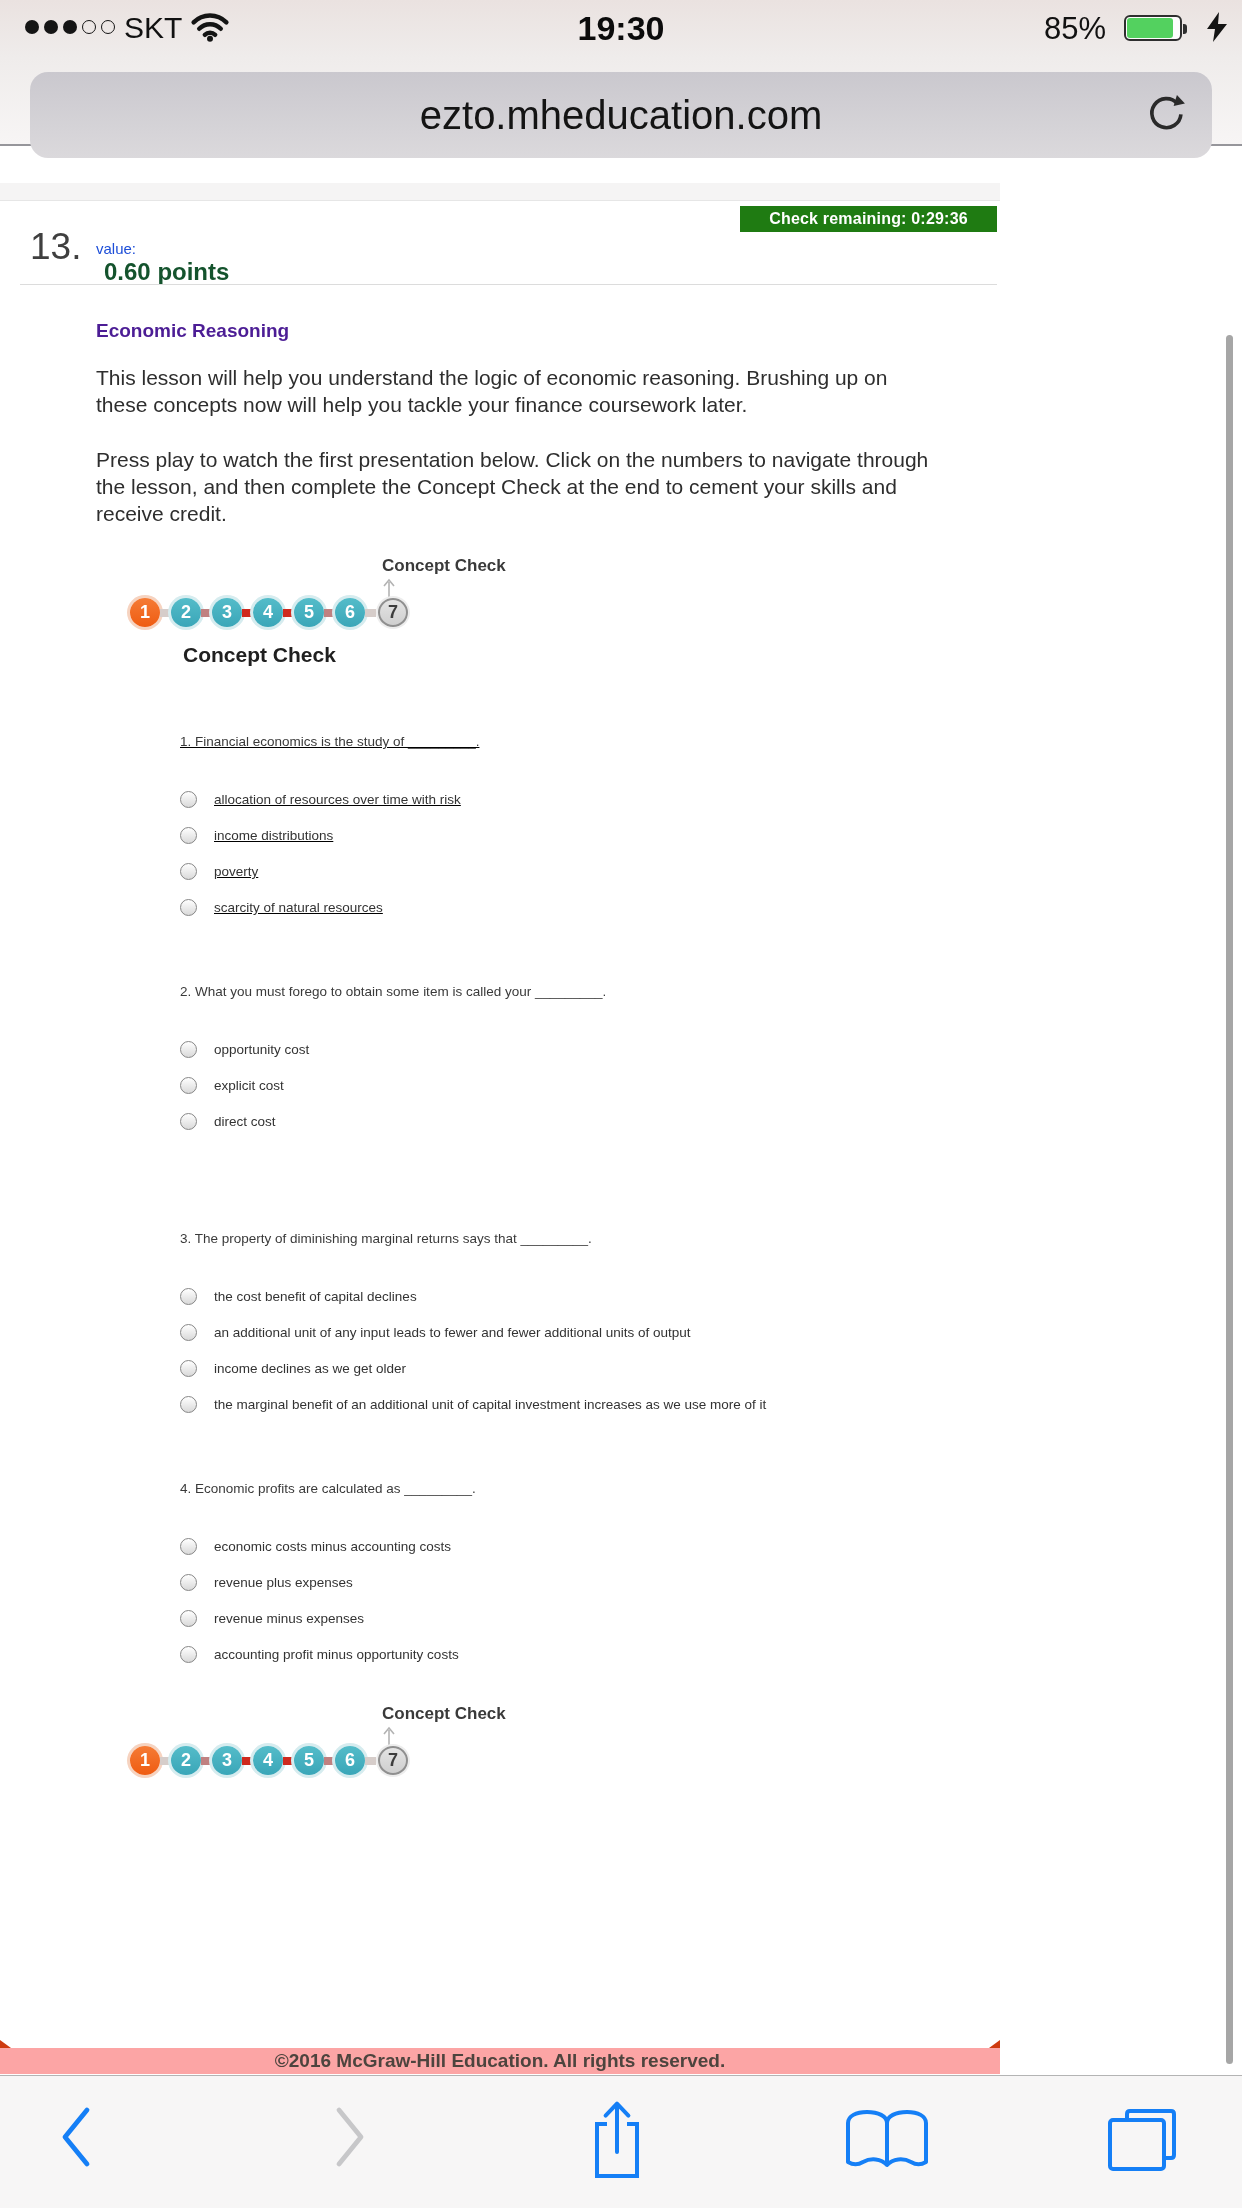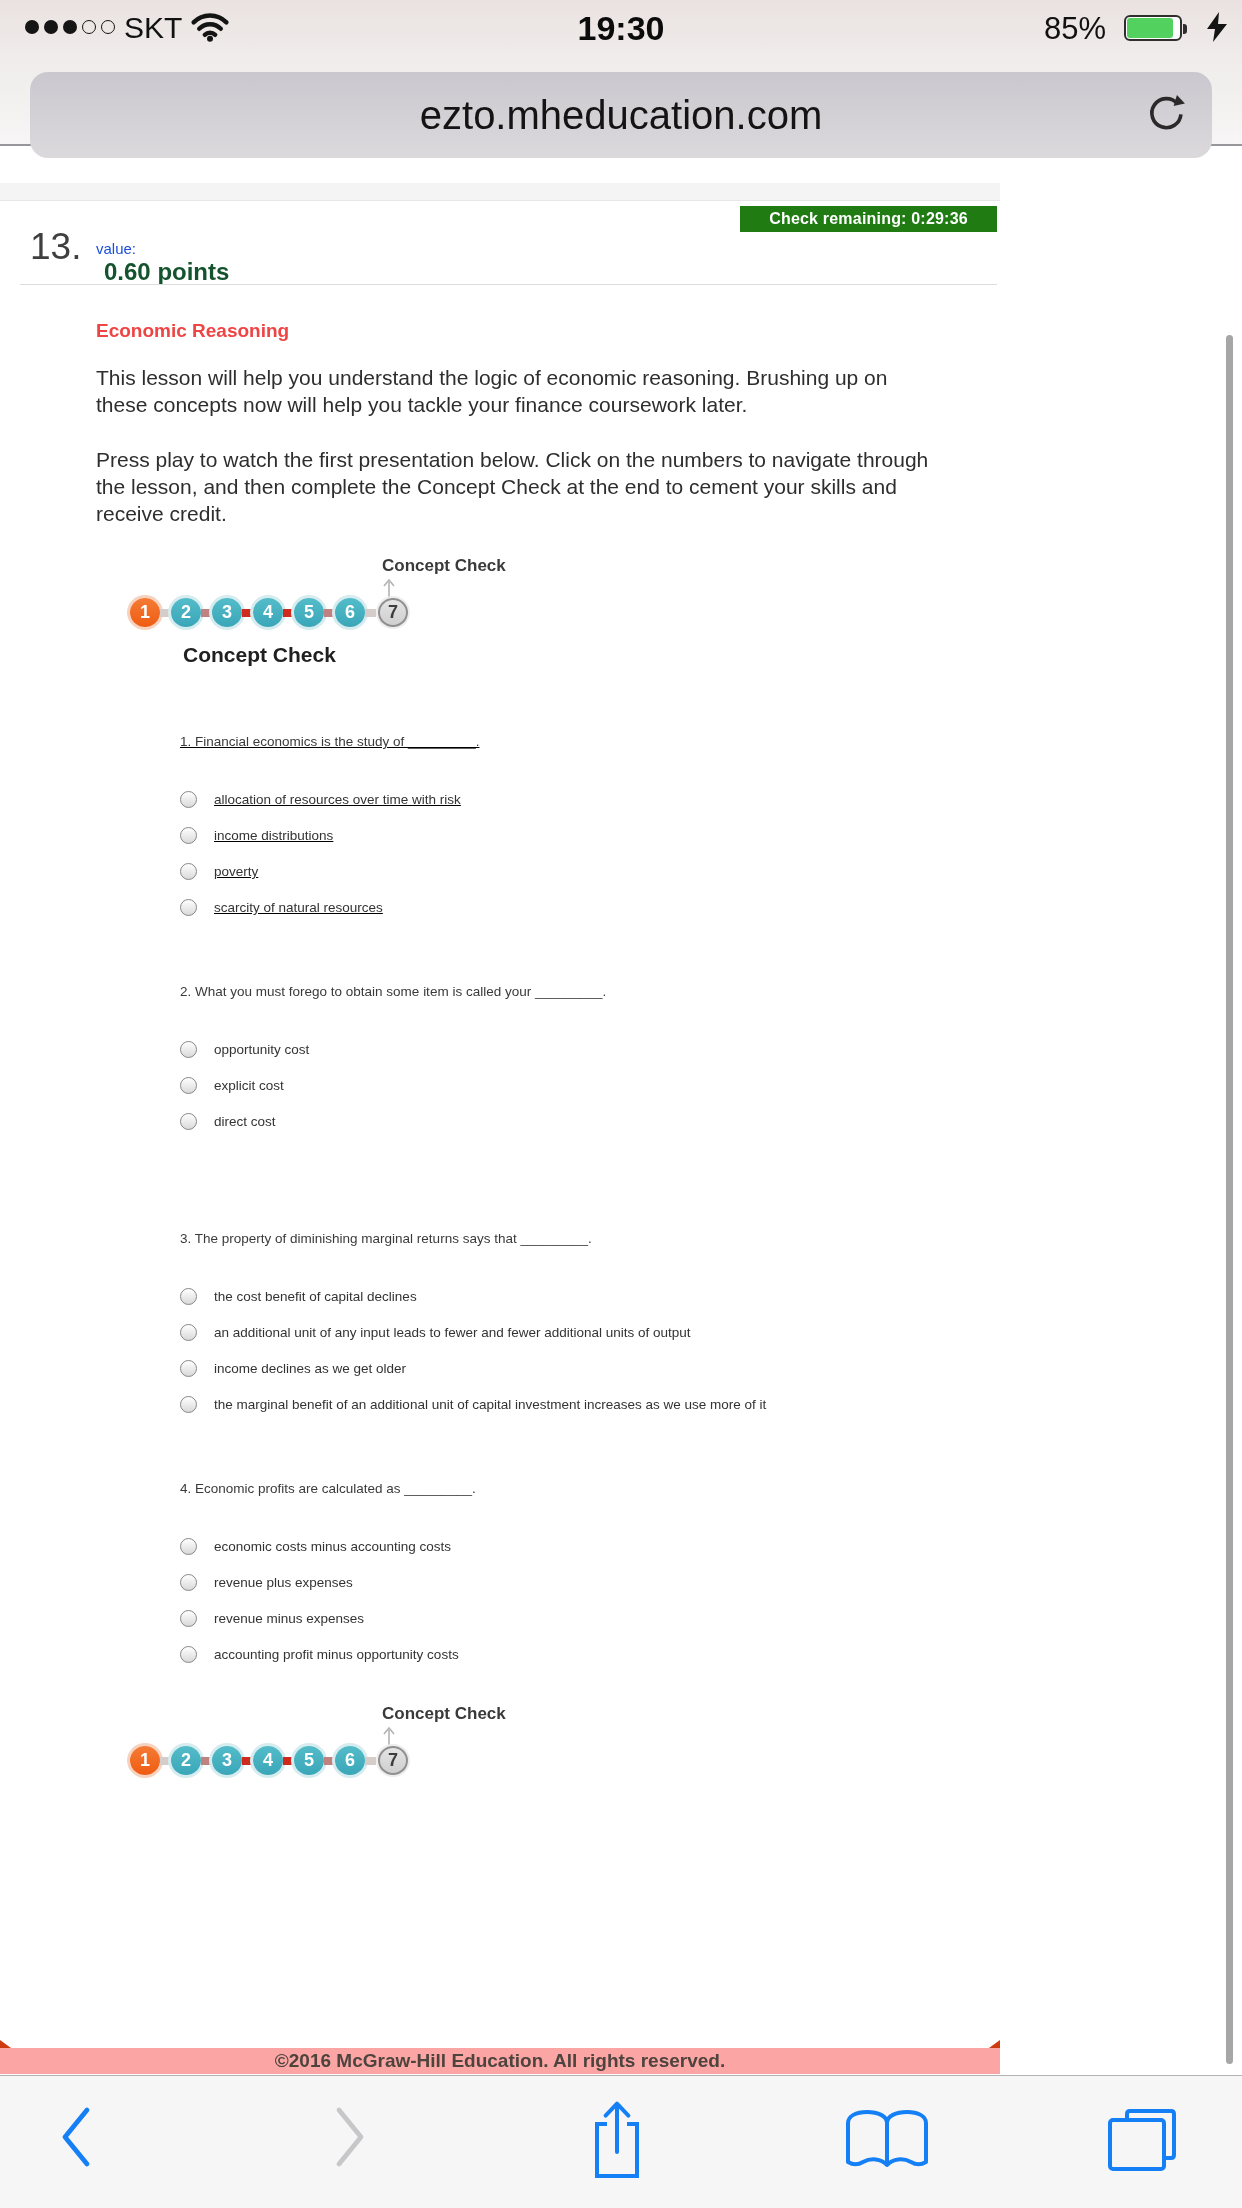--- a/index.html
+++ b/index.html
@@ -45,21 +45,21 @@
 
   .timer { position:absolute; left:740px; top:206px; width:257px; height:26px;
            background:#1f7b12; color:#ffffff; font-size:16px; font-weight:700;
            text-align:center; line-height:26px; letter-spacing:0.2px; }
 
   .qnum   { position:absolute; left:30px;  top:226px; font-size:37px; color:#3f3f3f; }
   .vlabel { position:absolute; left:96px;  top:240px; font-size:15px; color:#1d4ed8; }
   .vpts   { position:absolute; left:96px;  top:258px; font-size:24px; font-weight:700; color:#14532d;margin-left:8px; }
   .qdivider { position:absolute; left:20px; top:284px; width:977px; border-top:1px solid #dcdcdc; }
 
-  .lesson-title { position:absolute; left:96px; top:320px; font-size:19px; font-weight:700; color:#ef4444; }
+  .lesson-title { position:absolute; left:96px; top:320px; font-size:19px; font-weight:700; color:#4c1d95; }
   .para { position:absolute; left:96px; width:880px; font-size:21px; line-height:27px;
           color:#2e2e2e; white-space:pre-line; }
   .para1 { top:364px; } .para2 { top:446px; }
 
   
   .cc-widget { position:absolute; left:130px; width:560px; height:78px; }
   .w1 { top:556px; } .w2 { top:1704px; }
   .cc-label { position:absolute; left:252px; top:0; font-size:17px; font-weight:700; color:#3a3a3a; }
   .cc-arrow { position:absolute; left:252px; top:21px; }
   .cc-row { position:absolute; left:0; top:42px; display:flex; align-items:center; }

